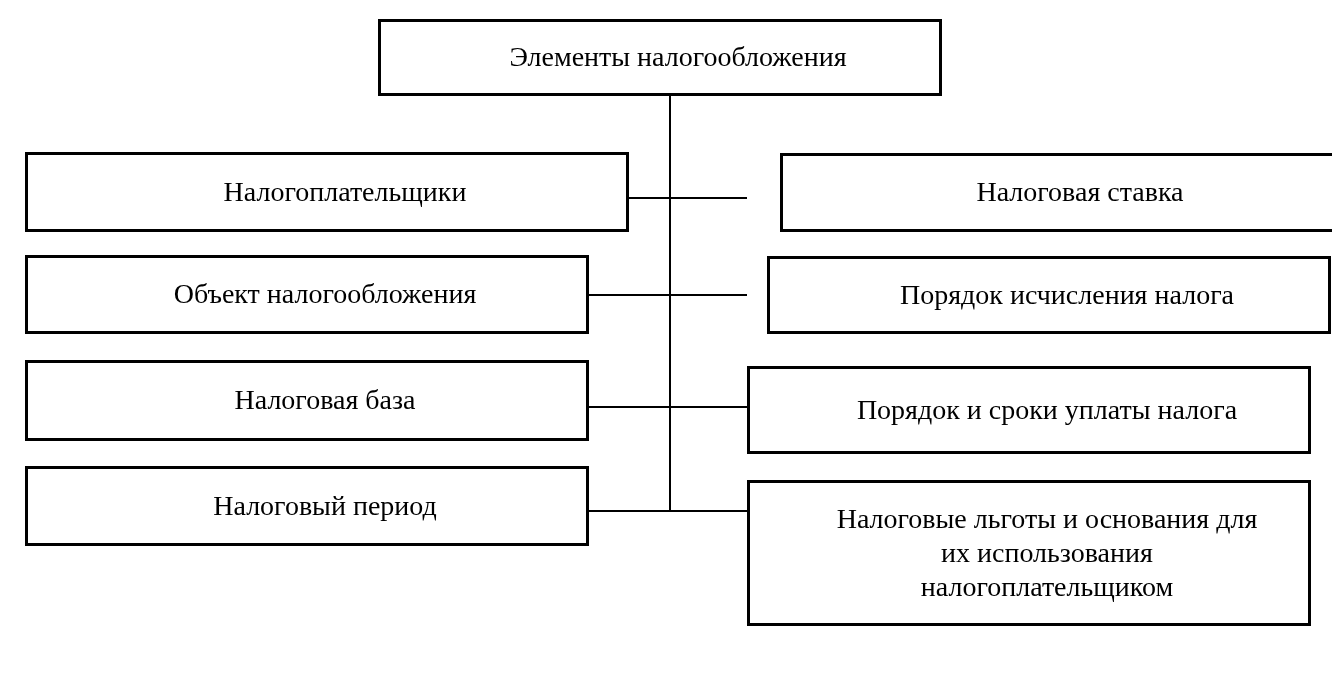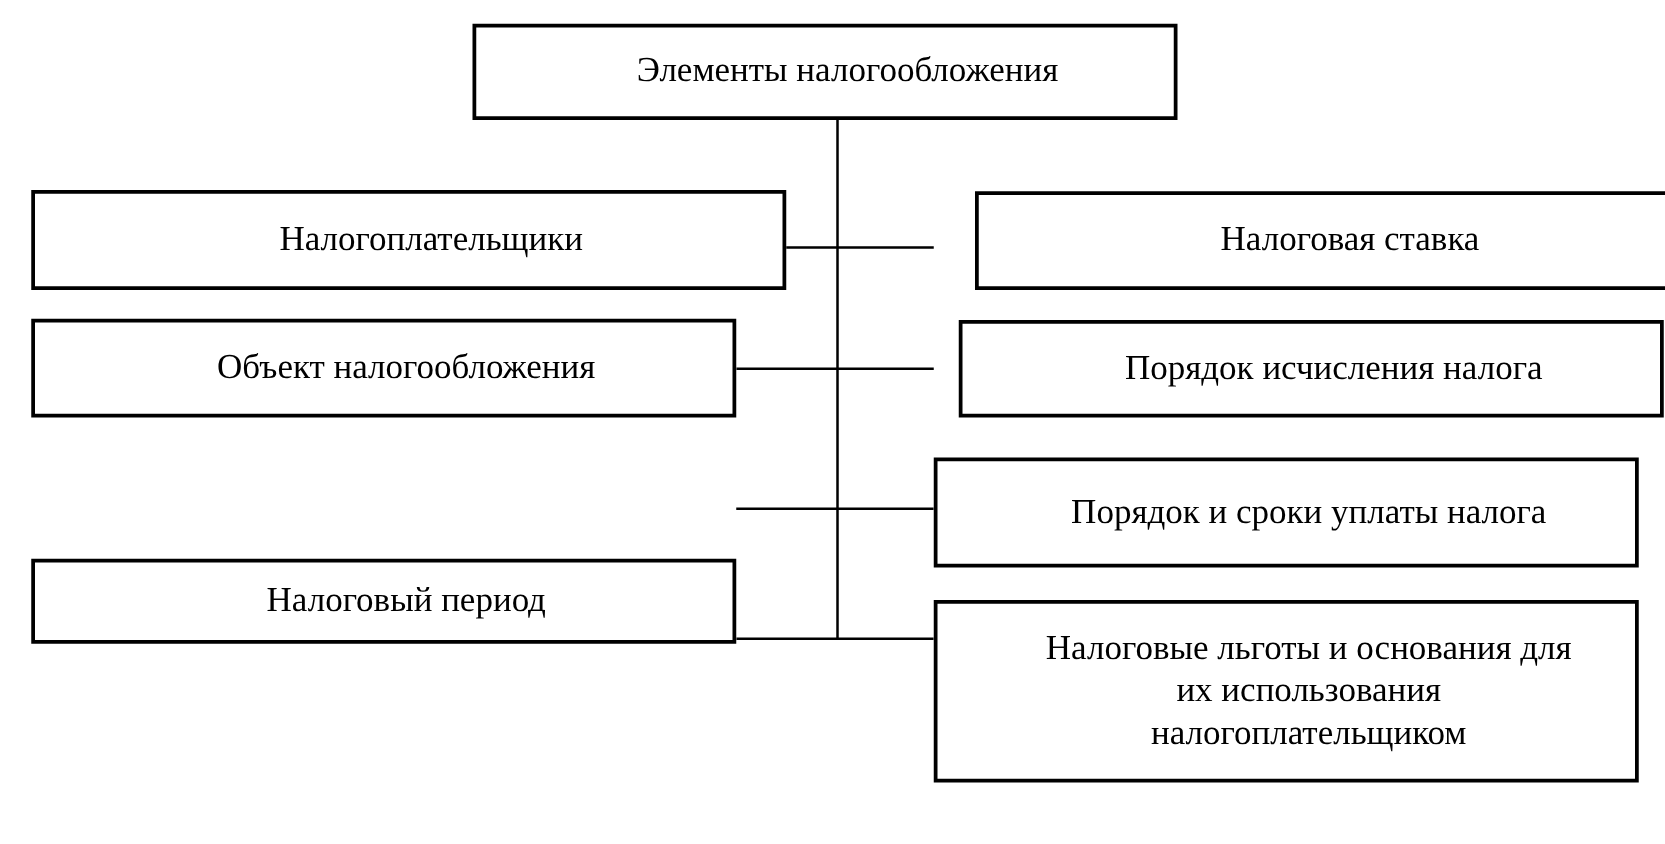--- a/index.html
+++ b/index.html
@@ -35,21 +35,21 @@
     position: absolute;
     background: #000000;
     z-index: 1;
   }
   
   .n-top { left: 378px; top: 19px;  width: 564px; height: 77px; }
   
   .n-l1  { left: 25px;  top: 152px; width: 604px; height: 80px; }
   .n-l2  { left: 25px;  top: 255px; width: 564px; height: 79px; }
   .n-l3  { left: 25px;  top: 360px; width: 564px; height: 81px; }
-  .n-l4  { left: 25px;  top: 447px; width: 564px; height: 68px; }
+  .n-l4  { left: 25px;  top: 466px; width: 564px; height: 80px; }
   
   .n-r1  { left: 780px; top: 153px; width: 564px; height: 79px; }
   .n-r2  { left: 747px; top: 256px; width: 564px; height: 78px; margin-left: 20px; }
   .n-r3  { left: 747px; top: 366px; width: 564px; height: 88px; }
   .n-r4  { left: 747px; top: 480px; width: 564px; height: 146px; }
   
   .v-trunk { left: 669px; top: 96px;  width: 2px;   height: 416px; }
   .h-row1  { left: 589px; top: 197px; width: 158px; height: 2px; }
   .h-row2  { left: 589px; top: 294px; width: 158px; height: 2px; }
   .h-row3  { left: 589px; top: 406px; width: 158px; height: 2px; }
@@ -63,20 +63,21 @@
   <div class="line v-trunk"></div>
   <div class="line h-row1"></div>
   <div class="line h-row2"></div>
   <div class="line h-row3"></div>
   <div class="line h-row4"></div>
 
   <div class="node n-top">Элементы налогообложения</div>
 
   <div class="node n-l1">Налогоплательщики</div>
   <div class="node n-l2">Объект налогообложения</div>
+  <div class="node n-l3">Налоговая база</div>
   <div class="node n-l4">Налоговый период</div>
 
   <div class="node n-r1">Налоговая ставка</div>
   <div class="node n-r2">Порядок исчисления налога</div>
   <div class="node n-r3">Порядок и сроки уплаты налога</div>
   <div class="node n-r4">Налоговые льготы и основания для
 их использования
 налогоплательщиком</div>
 
 </div>

